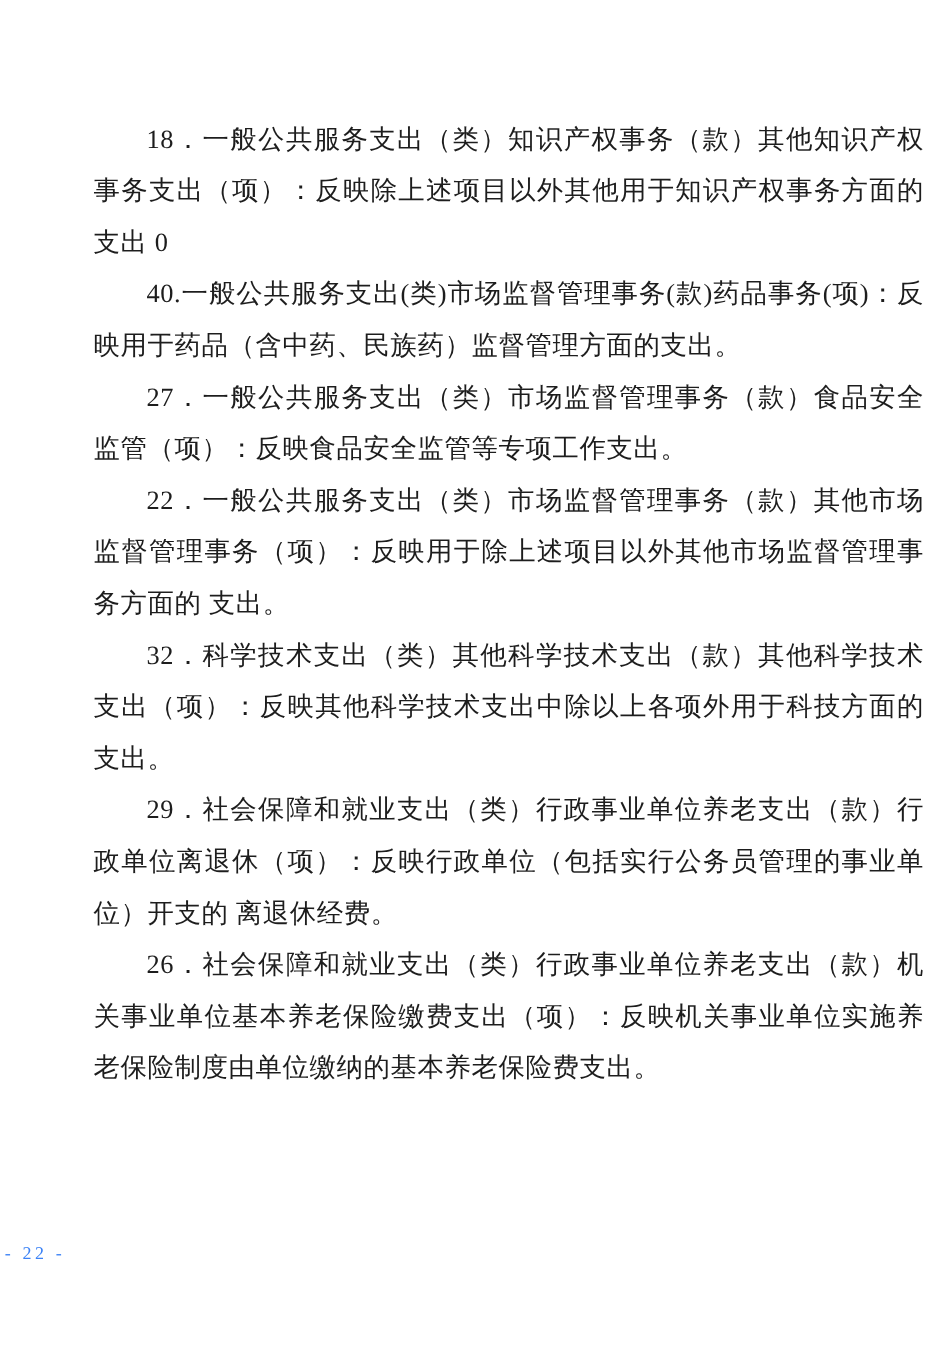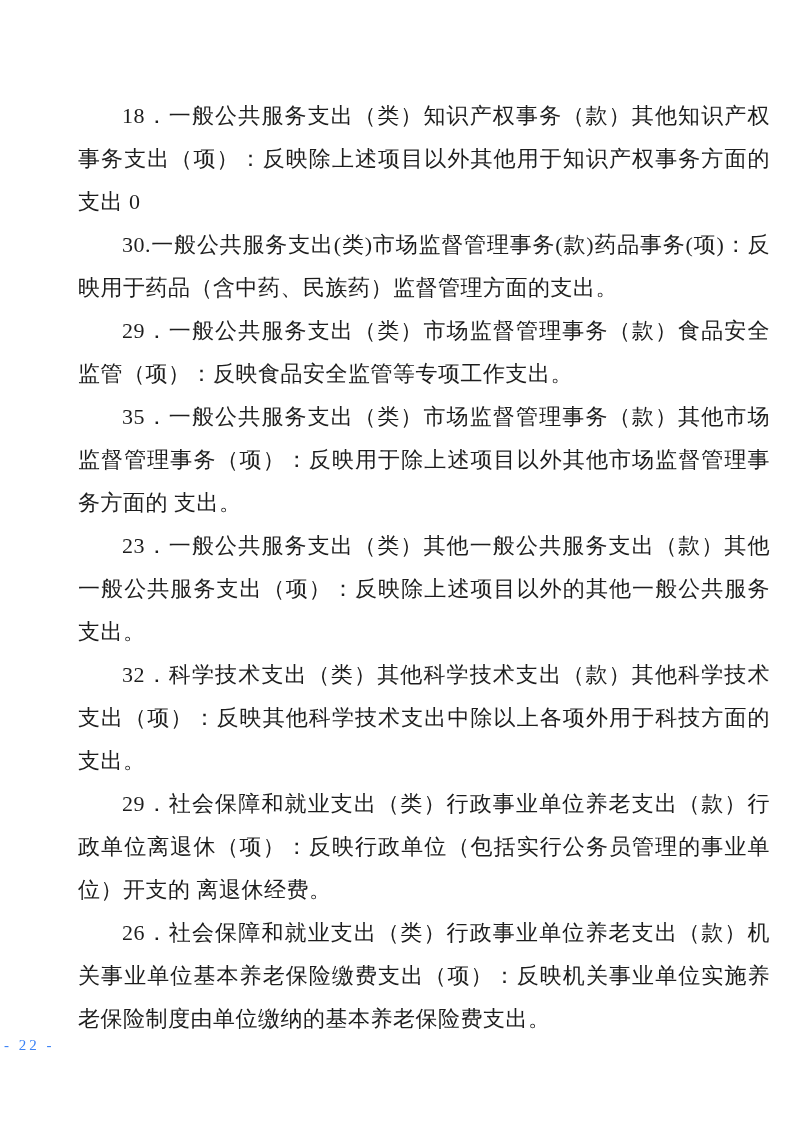--- a/index.html
+++ b/index.html
@@ -45,24 +45,23 @@
       letter-spacing: 3px;
       font-family: "Liberation Serif", "DejaVu Serif", serif;
     }
   </style>
 </head>
 <body>
 
 <div class="page">
   <div class="doc-body">
     <p class="para">18．一般公共服务支出（类）知识产权事务（款）其他知识产权事务支出（项）：反映除上述项目以外其他用于知识产权事务方面的支出 0</p>
-    <p class="para">30.一般公共服务支出(类)市场监督管理事务(款)药品事务(项)：反映用于药品（含中药、民族药）监督管理方面的支出。</p>
-    <p class="para">29．一般公共服务支出（类）市场监督管理事务（款）食品安全监管（项）：反映食品安全监管等专项工作支出。</p>
-    <p class="para">35．一般公共服务支出（类）市场监督管理事务（款）其他市场监督管理事务（项）：反映用于除上述项目以外其他市场监督管理事务方面的 支出。</p>
-    <p class="para">23．一般公共服务支出（类）其他一般公共服务支出（款）其他一般公共服务支出（项）：反映除上述项目以外的其他一般公共服务支出。</p>
+    <p class="para">40.一般公共服务支出(类)市场监督管理事务(款)药品事务(项)：反映用于药品（含中药、民族药）监督管理方面的支出。</p>
+    <p class="para">27．一般公共服务支出（类）市场监督管理事务（款）食品安全监管（项）：反映食品安全监管等专项工作支出。</p>
+    <p class="para">22．一般公共服务支出（类）市场监督管理事务（款）其他市场监督管理事务（项）：反映用于除上述项目以外其他市场监督管理事务方面的 支出。</p>
     <p class="para">32．科学技术支出（类）其他科学技术支出（款）其他科学技术支出（项）：反映其他科学技术支出中除以上各项外用于科技方面的支出。</p>
     <p class="para">29．社会保障和就业支出（类）行政事业单位养老支出（款）行政单位离退休（项）：反映行政单位（包括实行公务员管理的事业单位）开支的 离退休经费。</p>
     <p class="para">26．社会保障和就业支出（类）行政事业单位养老支出（款）机关事业单位基本养老保险缴费支出（项）：反映机关事业单位实施养老保险制度由单位缴纳的基本养老保险费支出。</p>
 
   </div>
   <div class="page-footer">
     <span>- 22 -</span>
   </div>
 </div>
 

